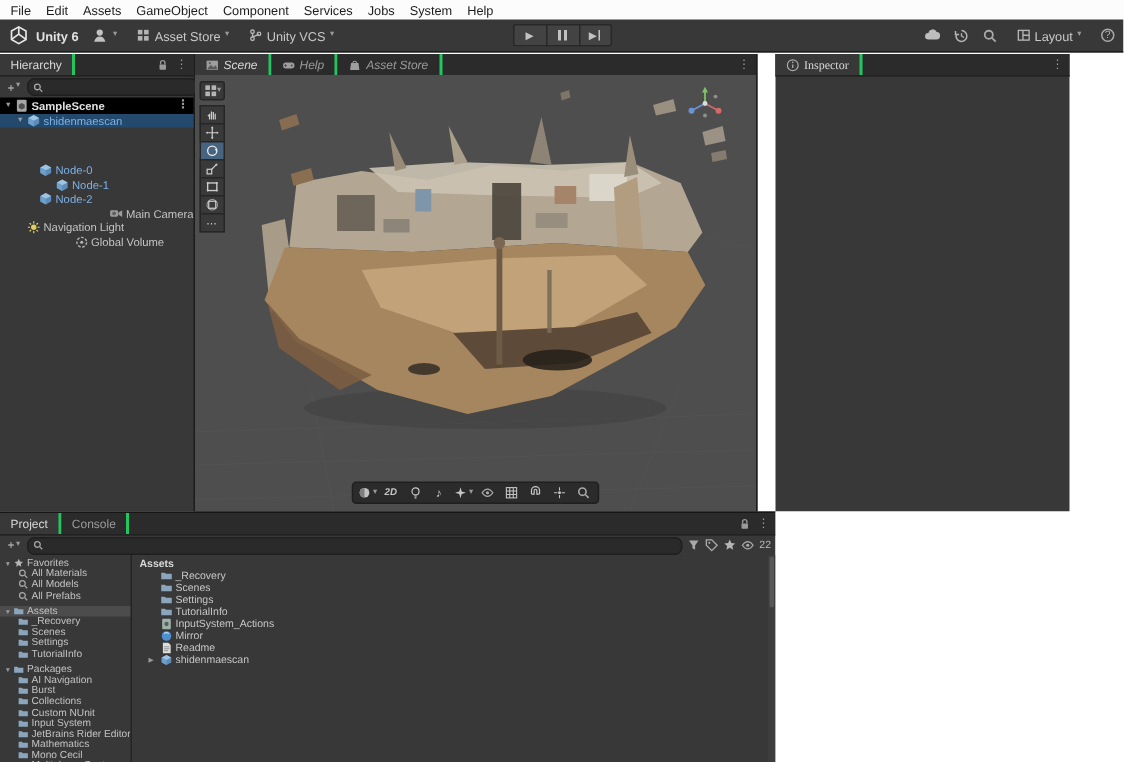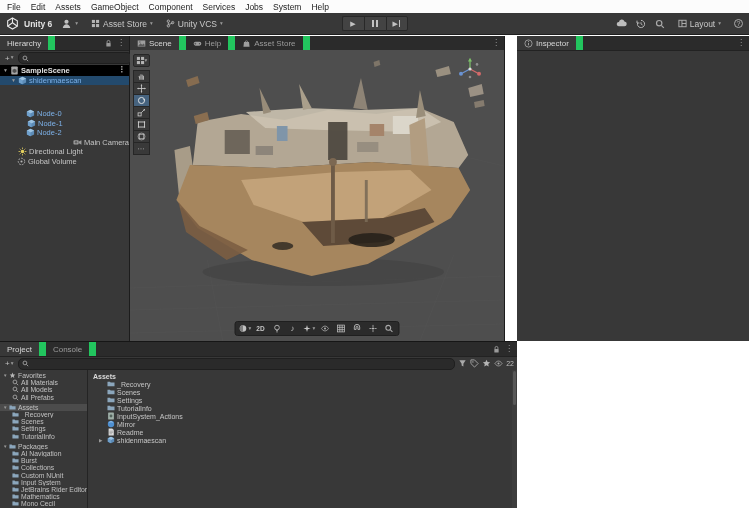--- a/index.html
+++ b/index.html
@@ -21,28 +21,28 @@
   .play-btn{width:22px;height:15px;background:#434343;border:1px solid #282828;border-right-width:0;display:flex;align-items:center;justify-content:center;color:#c2c2c2;font-size:7px;box-sizing:border-box;}
   .play-btn:first-child{border-radius:2px 0 0 2px;}
   .play-btn:last-child{border-right-width:1px;border-radius:0 2px 2px 0;}
   .pause-bars{display:flex;gap:1.5px;} .pause-bars i{width:2px;height:7px;background:#c2c2c2;}
   .step-bar{width:1.5px;height:7px;background:#c2c2c2;margin-left:1px;}
   .tb-right{margin-left:auto;display:flex;align-items:center;gap:9px;}
   .help-glyph{font-size:7px;border:1px solid #a9a9a9;border-radius:50%;width:9px;height:9px;display:flex;align-items:center;justify-content:center;color:#b5b5b5;box-sizing:border-box;}
   
   .panel{position:absolute;background:#383838;box-sizing:border-box;}
   .hierarchy-panel{left:0;top:36px;width:130px;height:305px;border-right:1px solid #1c1c1c;}
-  .scene-panel{left:130px;top:36px;width:375px;height:305px;border-right:1px solid #1c1c1c;}
-  .inspector-panel{left:517px;top:36px;width:232px;height:305px;}
+  .scene-panel{left:130px;top:36px;width:375px;height:305px;border-right:1px solid #1c1c1c;font-style:italic;}
+  .inspector-panel{left:517px;top:36px;width:196px;height:305px;font-family:Liberation Serif, serif;}
   .project-panel{left:0;top:341px;width:517px;height:167px;border-top:1px solid #161616;}
   .void{position:absolute;left:517px;top:341px;width:232px;height:167px;background:#ffffff;}
   
   .tabstrip{height:14px;background:#2b2b2b;display:flex;align-items:stretch;border-bottom:1px solid #222;font-size:8px;color:#9b9b9b;}
   .tabs{display:flex;align-items:stretch;}
-  .tab{display:flex;align-items:center;gap:3px;padding:0 7px;border-right:7px solid #22c55e;background:#2b2b2b;white-space:nowrap;}
+  .tab{display:flex;align-items:center;gap:3px;padding:0 7px;border-right:2px solid #22c55e;background:#2b2b2b;white-space:nowrap;}
   .tab.active{background:#383838;color:#d8d8d8;}
   .tab .icon-slot{width:9px;height:9px;}
   .tab-icons-right{margin-left:auto;display:flex;align-items:center;gap:4px;padding-right:4px;}
   
   .mini-toolbar{height:14px;display:flex;align-items:center;gap:3px;padding:0 3px;}
   .plus-btn{display:flex;align-items:center;gap:1px;color:#c2c2c2;font-size:8px;padding:0 2px;}
   .searchbox{flex:1;height:10px;background:#2a2a2a;border:1px solid #1f1f1f;border-radius:5px;display:flex;align-items:center;padding:0 3px;gap:2px;}
   .searchbox .icon-slot{width:7px;height:7px;flex:none;}
   .searchbox input{flex:1;background:transparent;border:none;outline:none;color:#cfcfcf;font-size:7.5px;padding:0;height:9px;font-family:inherit;min-width:0;}
   .icon-slot{display:inline-flex;align-items:center;justify-content:center;width:9px;height:9px;flex:none;}
@@ -251,21 +251,21 @@
           <span class="caret"></span>
           <span class="icon-slot">
             <svg viewBox="0 0 10 10" width="100%" height="100%">
               <path d="M5 0.8 9 2.9v4.2L5 9.2 1 7.1V2.9z" fill="#5d8cb8"></path>
               <path d="M5 0.8 9 2.9 5 5 1 2.9z" fill="#9ec4e2"></path>
               <path d="M5 5v4.2L1 7.1V2.9z" fill="#6fa0cc"></path>
             </svg>
           </span>
           <span class="lbl">Node-0</span>
         </div>
-        <div class="h-row prefab-text" style="padding-left: 20px;">
+        <div class="h-row prefab-text" style="padding-left: 30px;">
           <span class="caret"></span>
           <span class="icon-slot">
             <svg viewBox="0 0 10 10" width="100%" height="100%">
               <path d="M5 0.8 9 2.9v4.2L5 9.2 1 7.1V2.9z" fill="#5d8cb8"></path>
               <path d="M5 0.8 9 2.9 5 5 1 2.9z" fill="#9ec4e2"></path>
               <path d="M5 5v4.2L1 7.1V2.9z" fill="#6fa0cc"></path>
             </svg>
           </span>
           <span class="lbl">Node-1</span>
         </div>
@@ -301,23 +301,23 @@
                 <line x1="5" y1="7.8" x2="5" y2="9.4"></line>
                 <line x1="0.6" y1="5" x2="2.2" y2="5"></line>
                 <line x1="7.8" y1="5" x2="9.4" y2="5"></line>
                 <line x1="1.9" y1="1.9" x2="3" y2="3"></line>
                 <line x1="7" y1="7" x2="8.1" y2="8.1"></line>
                 <line x1="8.1" y1="1.9" x2="7" y2="3"></line>
                 <line x1="3" y1="7" x2="1.9" y2="8.1"></line>
               </g>
             </svg>
           </span>
-          <span class="lbl">Directional Light</span>
-        </div>
-        <div class="h-row" style="padding-left: 10px;">
+          <span class="lbl">Navigation Light</span>
+        </div>
+        <div class="h-row" style="padding-left: 23px; justify-content: center;">
           <span class="caret"></span>
           <span class="icon-slot">
             <svg viewBox="0 0 10 10" width="100%" height="100%">
               <circle cx="5" cy="5" r="3.6" fill="none" stroke="#b5b5b5" stroke-width="1" stroke-dasharray="2 1.2"></circle>
               <circle cx="5" cy="5" r="1.2" fill="#b5b5b5"></circle>
             </svg>
           </span>
           <span class="lbl">Global Volume</span>
         </div>
       </div>

